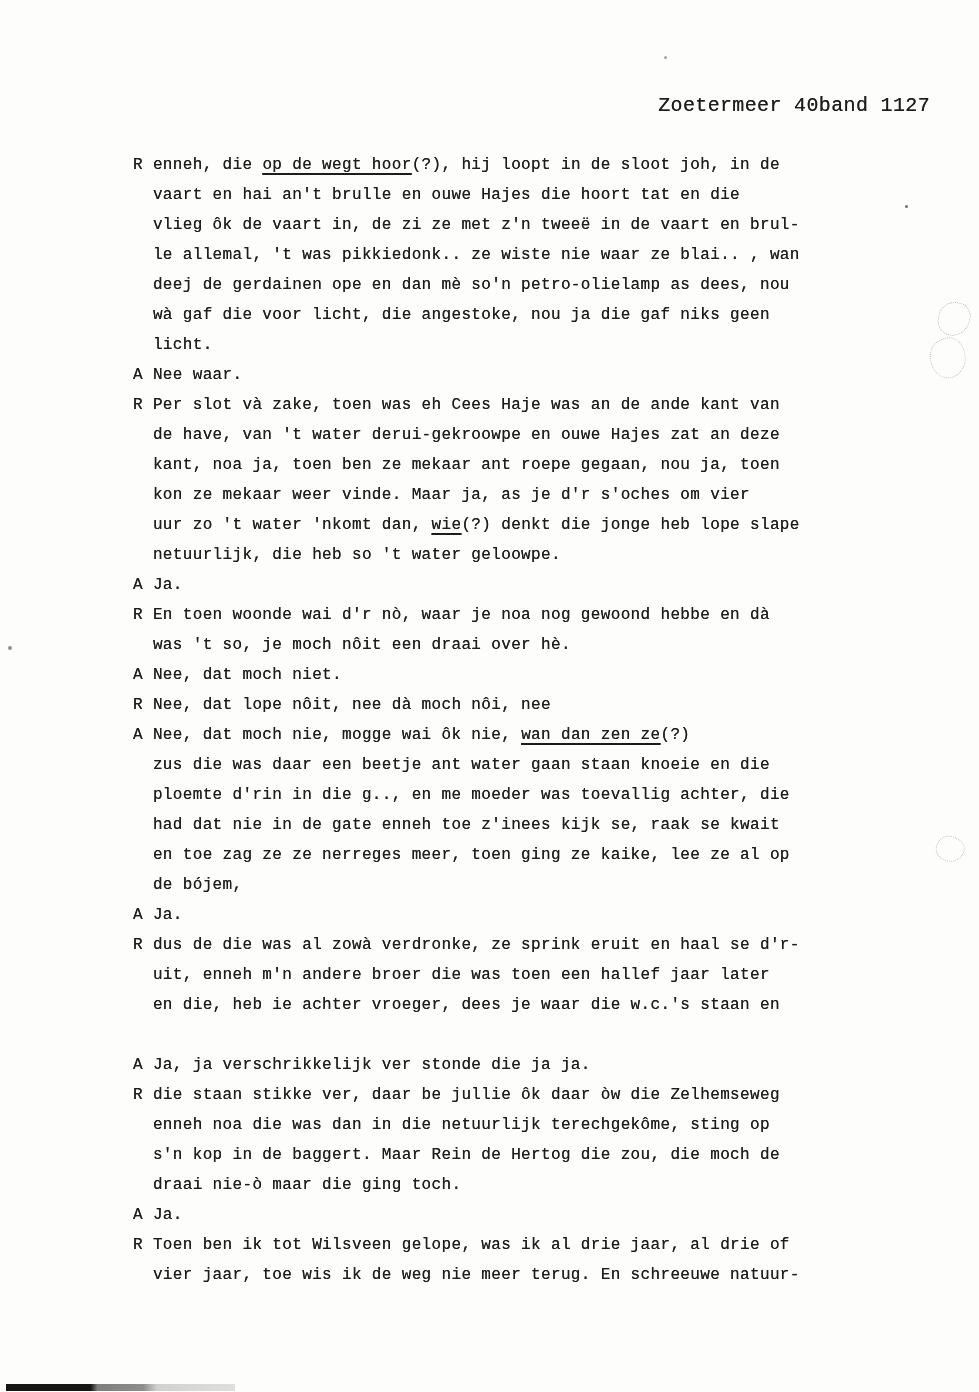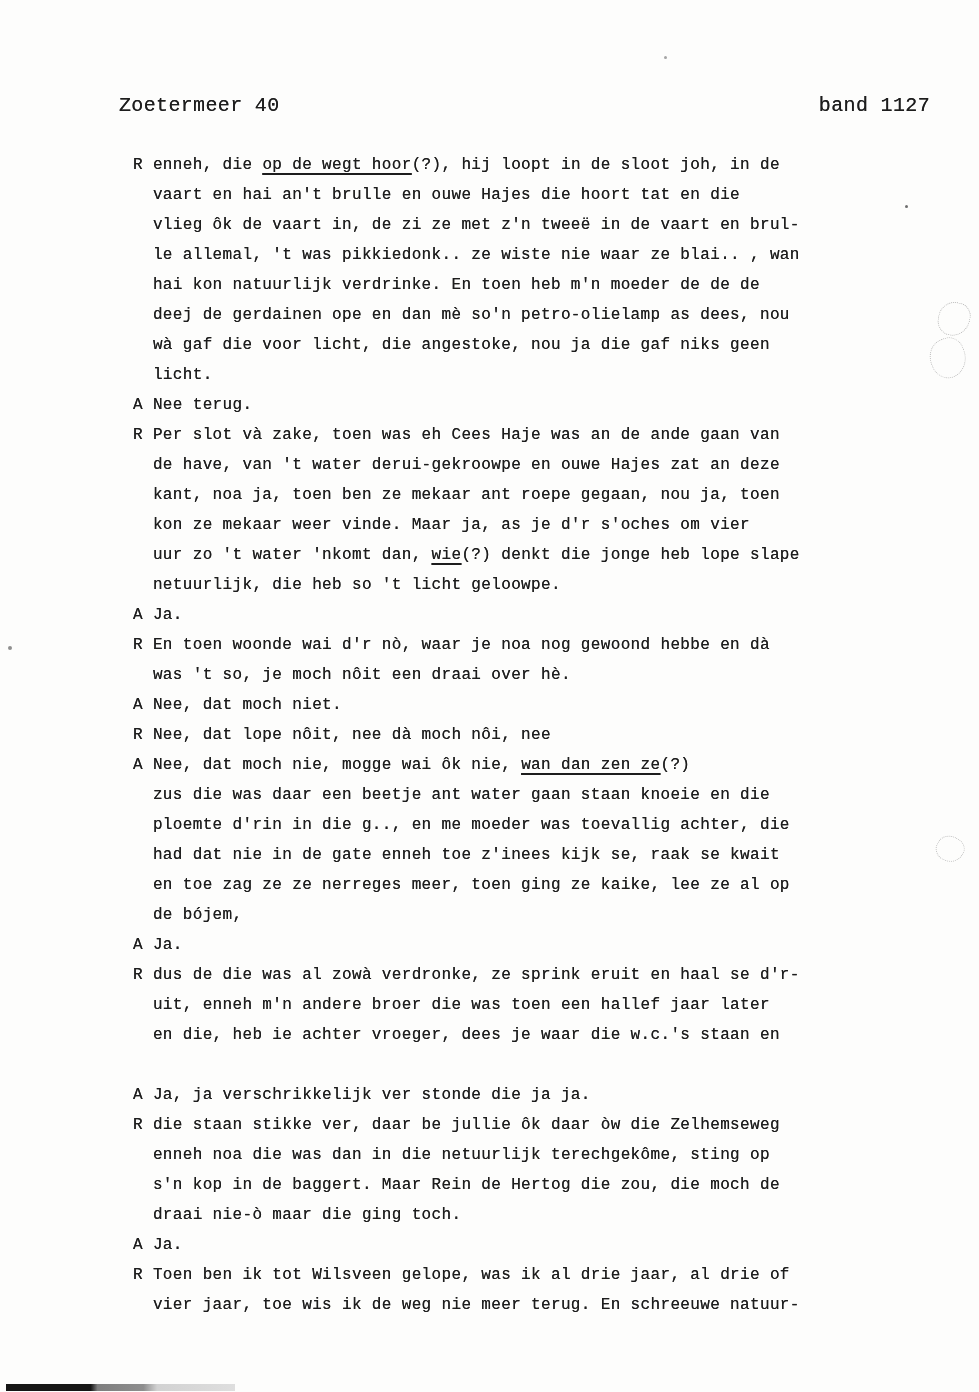--- a/index.html
+++ b/index.html
@@ -16,21 +16,21 @@
     font-family: "Liberation Mono", "DejaVu Sans Mono", monospace;
     color: #1d1d1d;
     text-shadow: 0 0 0.6px rgba(25,25,25,0.85);
   }
   .header-row {
     position: absolute;
     left: 119px;
     right: 49px;
     top: 94px;
     display: flex;
-    justify-content: space-between;
+    justify-content: flex-end;
     font-size: 20px;
     letter-spacing: 0.35px;
     line-height: 24px;
     white-space: pre;
   }
   .transcript {
     position: absolute;
     left: 133px;
     top: 150px;
     right: 0;
@@ -80,31 +80,30 @@
   <div class="header-row">
     <span>Zoetermeer 40</span>
     <span>band 1127</span>
   </div>
 
   <div class="transcript">
       <div class="line"><span>R </span><span>enneh, die </span><span class="underlined">op de wegt hoor</span><span>(?), hij loopt in de sloot joh, in de</span></div>
       <div class="line"><span>  </span><span>vaart en hai an't brulle en ouwe Hajes die hoort tat en die</span></div>
       <div class="line"><span>  </span><span>vlieg ôk de vaart in, de zi ze met z'n tweeë in de vaart en brul-</span></div>
       <div class="line"><span>  </span><span>le allemal, 't was pikkiedonk.. ze wiste nie waar ze blai.. , wan</span></div>
-      <div class="line"><span>  </span><span>hai kon natuurlijk verdrinke. En toen heb m'n moeder de de de</span></div>
       <div class="line"><span>  </span><span>deej de gerdainen ope en dan mè so'n petro-olielamp as dees, nou</span></div>
       <div class="line"><span>  </span><span>wà gaf die voor licht, die angestoke, nou ja die gaf niks geen</span></div>
       <div class="line"><span>  </span><span>licht.</span></div>
-      <div class="line"><span>A </span><span>Nee terug.</span></div>
-      <div class="line"><span>R </span><span>Per slot và zake, toen was eh Cees Haje was an de ande gaan van</span></div>
+      <div class="line"><span>A </span><span>Nee waar.</span></div>
+      <div class="line"><span>R </span><span>Per slot và zake, toen was eh Cees Haje was an de ande kant van</span></div>
       <div class="line"><span>  </span><span>de have, van 't water derui-gekroowpe en ouwe Hajes zat an deze</span></div>
       <div class="line"><span>  </span><span>kant, noa ja, toen ben ze mekaar ant roepe gegaan, nou ja, toen</span></div>
       <div class="line"><span>  </span><span>kon ze mekaar weer vinde. Maar ja, as je d'r s'oches om vier</span></div>
       <div class="line"><span>  </span><span>uur zo 't water 'nkomt dan, </span><span class="underlined">wie</span><span>(?) denkt die jonge heb lope slape</span></div>
-      <div class="line"><span>  </span><span>netuurlijk, die heb so 't licht geloowpe.</span></div>
+      <div class="line"><span>  </span><span>netuurlijk, die heb so 't water geloowpe.</span></div>
       <div class="line"><span>A </span><span>Ja.</span></div>
       <div class="line"><span>R </span><span>En toen woonde wai d'r nò, waar je noa nog gewoond hebbe en dà</span></div>
       <div class="line"><span>  </span><span>was 't so, je moch nôit een draai over hè.</span></div>
       <div class="line"><span>A </span><span>Nee, dat moch niet.</span></div>
       <div class="line"><span>R </span><span>Nee, dat lope nôit, nee dà moch nôi, nee</span></div>
       <div class="line"><span>A </span><span>Nee, dat moch nie, mogge wai ôk nie, </span><span class="underlined">wan dan zen ze</span><span>(?)</span></div>
       <div class="line"><span>  </span><span>zus die was daar een beetje ant water gaan staan knoeie en die</span></div>
       <div class="line"><span>  </span><span>ploemte d'rin in die g.., en me moeder was toevallig achter, die</span></div>
       <div class="line"><span>  </span><span>had dat nie in de gate enneh toe z'inees kijk se, raak se kwait</span></div>
       <div class="line"><span>  </span><span>en toe zag ze ze nerreges meer, toen ging ze kaike, lee ze al op</span></div>

